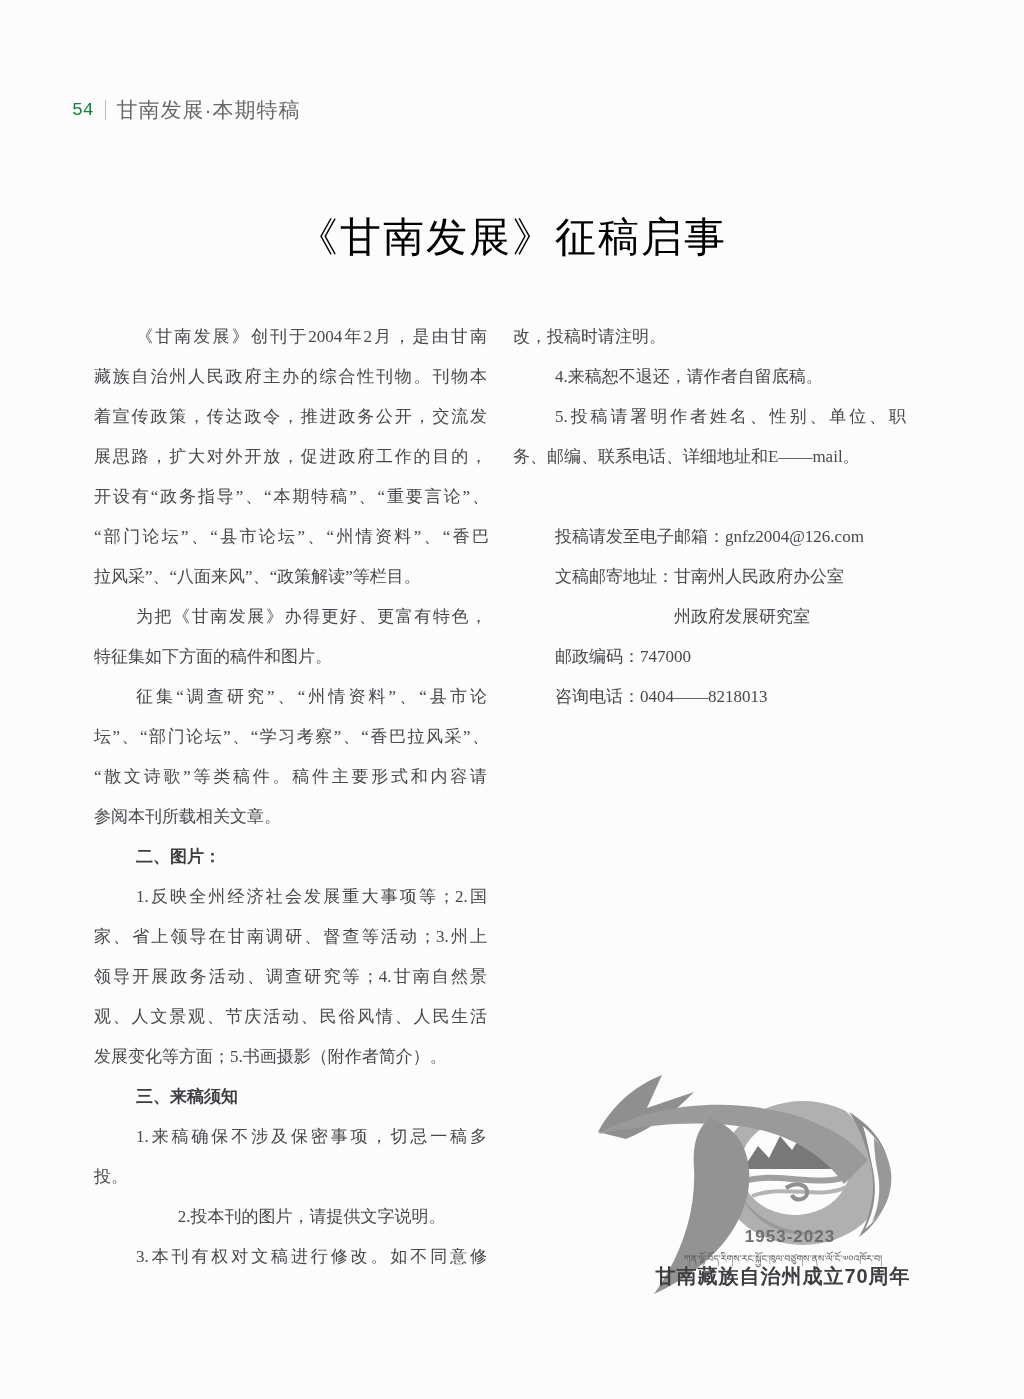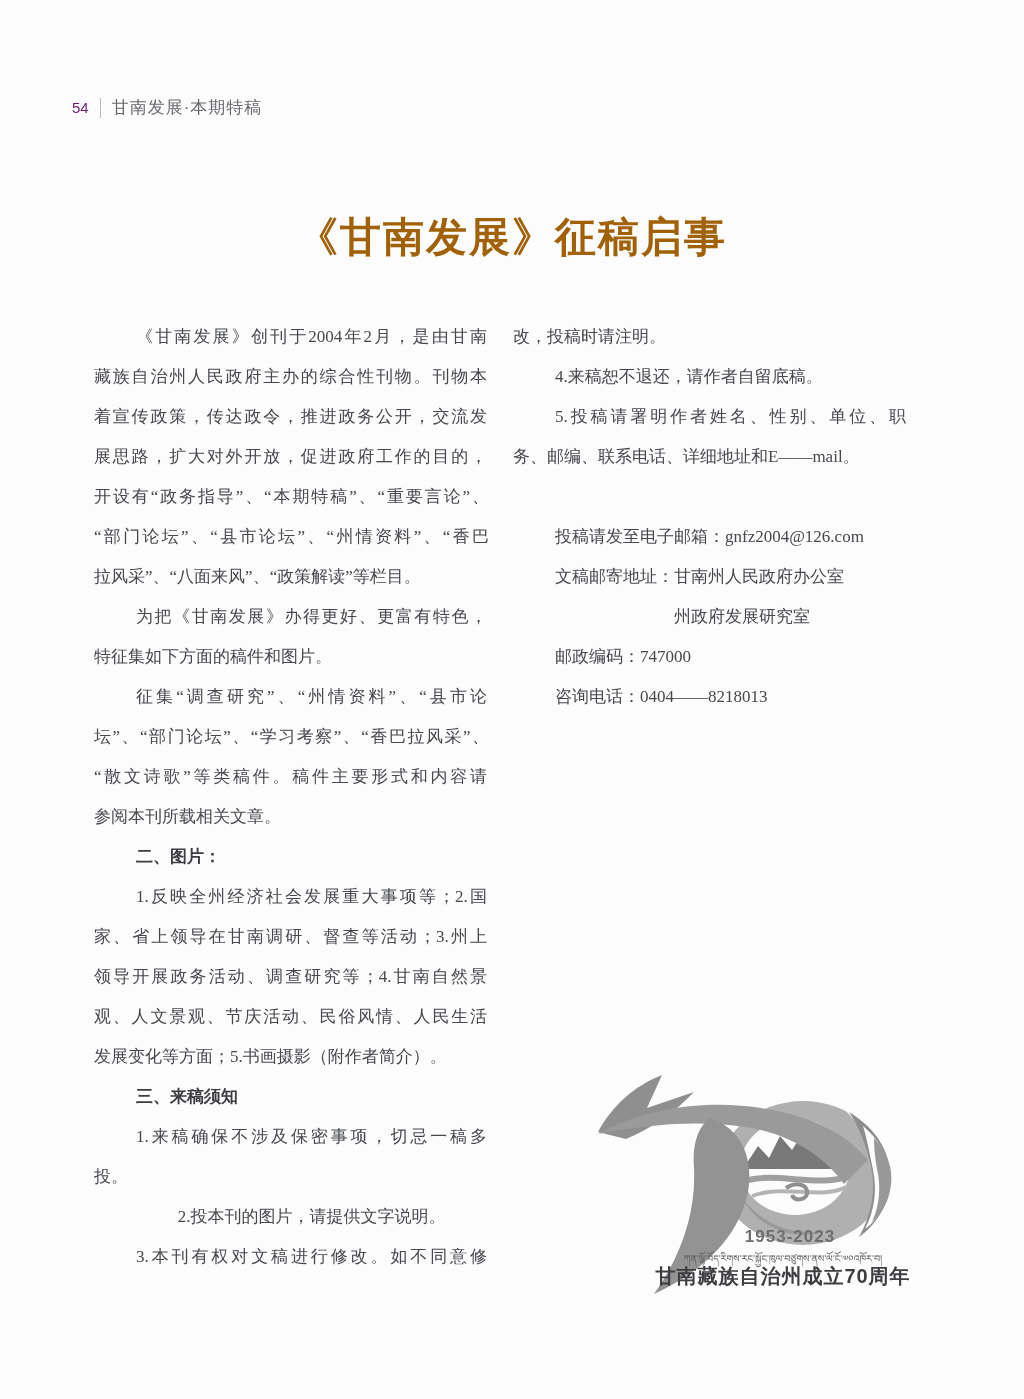--- a/index.html
+++ b/index.html
@@ -4,27 +4,27 @@
 <style>
   html,body { margin:0; padding:0; background:#e8e8e8; }
   .page {
     position:relative; width:1024px; height:1399px; margin:0 auto;
     background:var(--paper,#fcfcfc); overflow:hidden;
     font-family:"Liberation Serif","DejaVu Serif",serif;
     color:var(--ink,#46484d);
   }
   
   .header { position:absolute; left:72px; top:96px; display:flex; align-items:center; }
-  .pagenum { font-family:Liberation Sans, sans-serif; font-size:15px; color:#701a75; }
+  .pagenum { font-family:Liberation Mono, monospace; font-size:18px; color:#15803d; }
   .hdr-divider { width:1px; height:20px; background:#b9babd; margin:0 11px; }
-  .section { font-family:"Liberation Sans","DejaVu Sans",sans-serif; font-size:17px; color:#66686c; letter-spacing:1px; }
+  .section { font-family:"Liberation Sans","DejaVu Sans",sans-serif; font-size:21px; color:#66686c; letter-spacing:1px; }
   
   .title {
     position:absolute; left:0; right:0; top:210px; margin:0; text-align:center;
-    font-size:41px; font-weight:bold; color:#a16207; letter-spacing:2px;
+    font-size:41px; font-weight:normal; color:#000000; letter-spacing:2px;
   }
   
   .col { position:absolute; top:317px; width:393px; }
   .col-left  { left:94px; }
   .col-right { left:513px; }
   .line {
     height:40px; line-height:40px; font-size:17px; white-space:nowrap;
     color:var(--ink,#46484d);
   }
   .line.full { text-align:justify; text-align-last:justify; }

